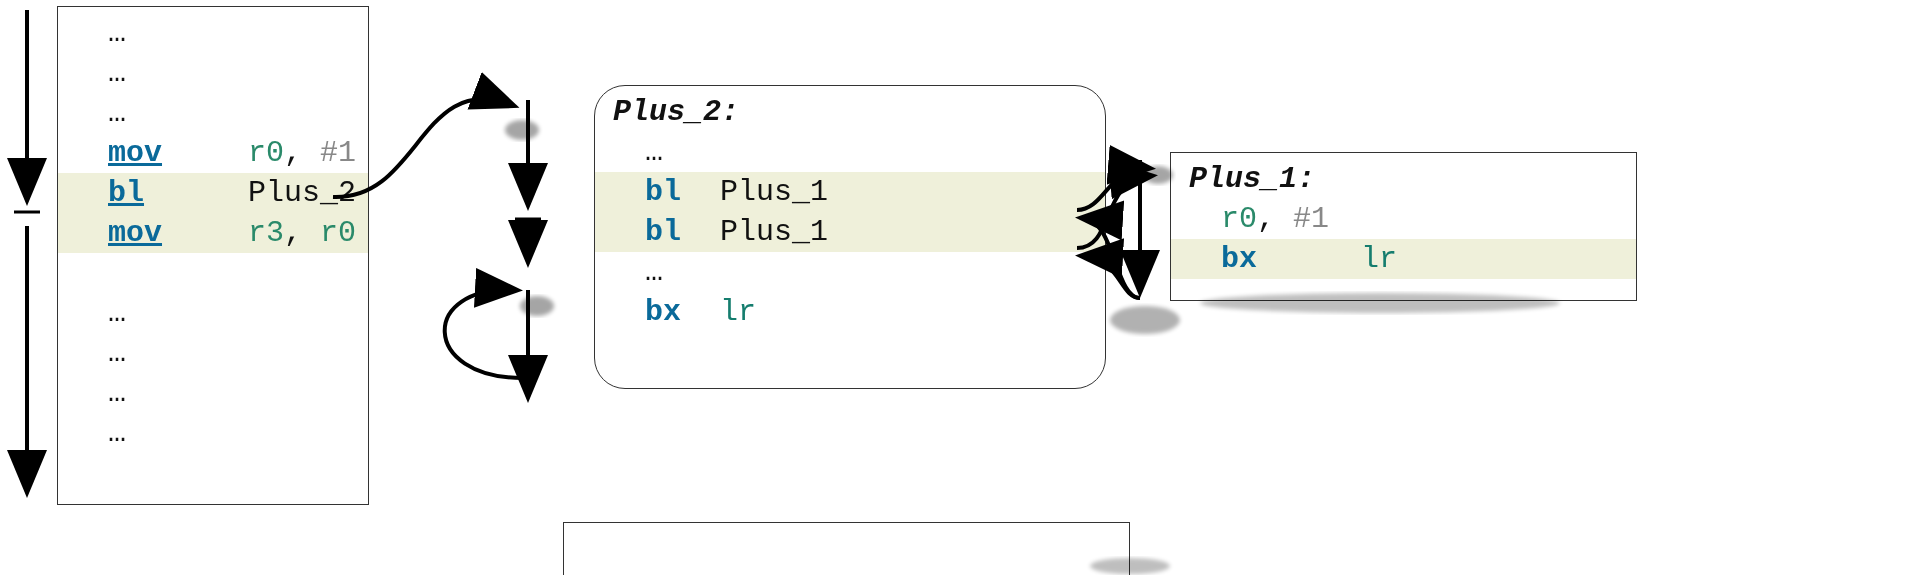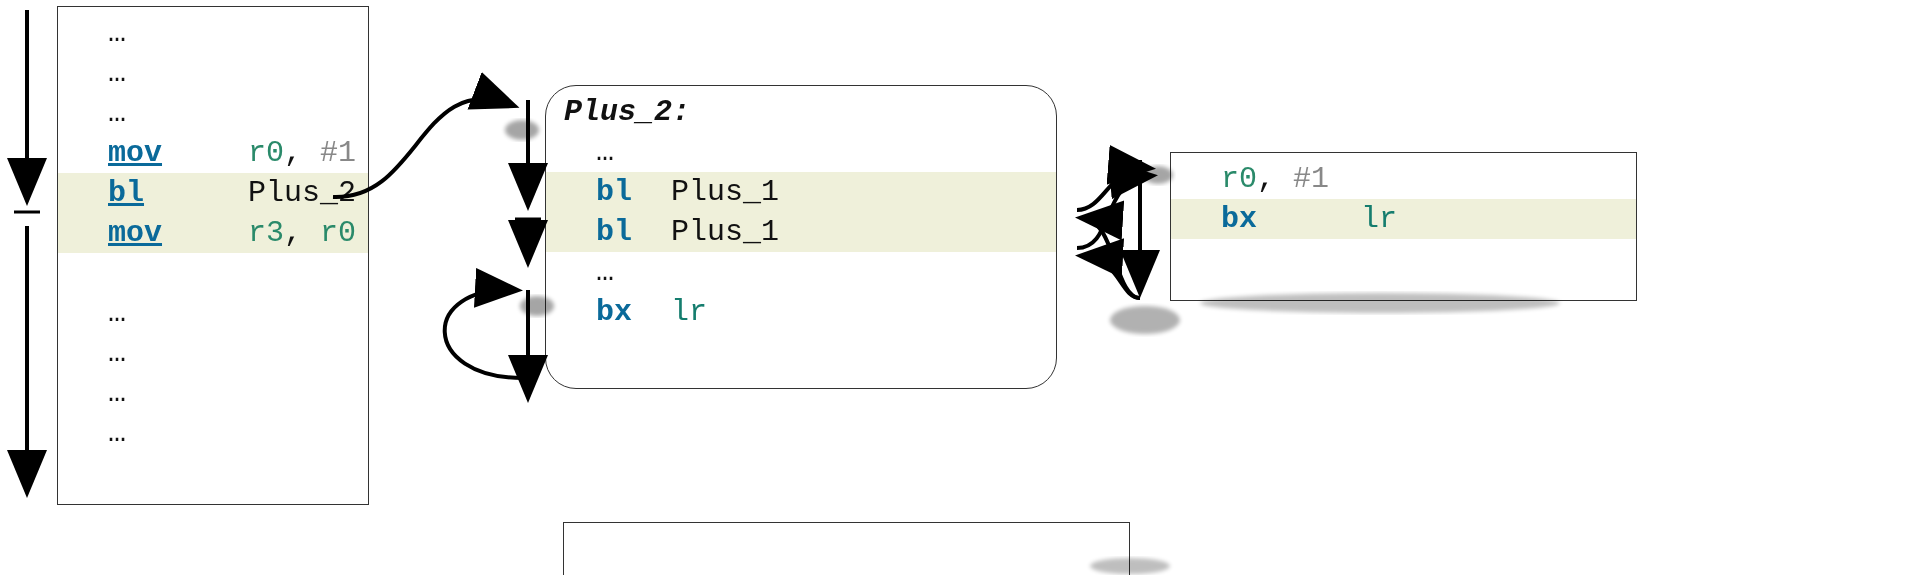--- a/index.html
+++ b/index.html
@@ -21,21 +21,21 @@
     position:relative;
     overflow:hidden;
   }
   .code-box {
     position:absolute;
     border:1.5px solid var(--box);
     background:#fff;
     padding:6px 0;
   }
   .code-box.main { left:57px; top:6px; width:310px; height:485px; }
-  .code-box.plus2 { left:545px; top:85px; width:510px; height:290px;border-radius:31px; }
+  .code-box.plus2 { left:594px; top:85px; width:510px; height:290px;border-radius:31px; }
   .code-box.plus1 { left:1170px; top:152px; width:465px; height:135px; }
   .partial-box { position:absolute; border:1.5px solid var(--box); border-bottom:none; background:#fff; left:563px; top:522px; width:565px; height:53px; }
 
   .row {
     display:flex;
     align-items:center;
     padding-left:50px;
     height:40px;
     white-space:pre;
   }
@@ -81,20 +81,21 @@
 <div class="code-box plus2" id="box-plus2">
     <div class="row label">Plus_2:</div>
     <div class="row">…</div>
     <div class="row hl"><span class="kwn kw2">bl</span><span class="txt">Plus_1</span></div>
     <div class="row hl"><span class="kwn kw2">bl</span><span class="txt">Plus_1</span></div>
     <div class="row">…</div>
     <div class="row"><span class="kwn kw2">bx</span><span class="irg">lr</span></div>
   </div>
 
 <div class="code-box plus1" id="box-plus1">
+    <div class="row label">Plus_1:</div>
     <div class="row"><span class="reg">r0</span><span class="txt">, </span><span class="imm">#1</span></div>
     <div class="row hl"><span class="kwn kw3">bx</span><span class="irg">lr</span></div>
   </div>
 
 <div class="partial-box"></div>
 
 <svg class="overlay">
   <defs>
     <filter id="blur">
         <feGaussianBlur stdDeviation="2"></feGaussianBlur>

